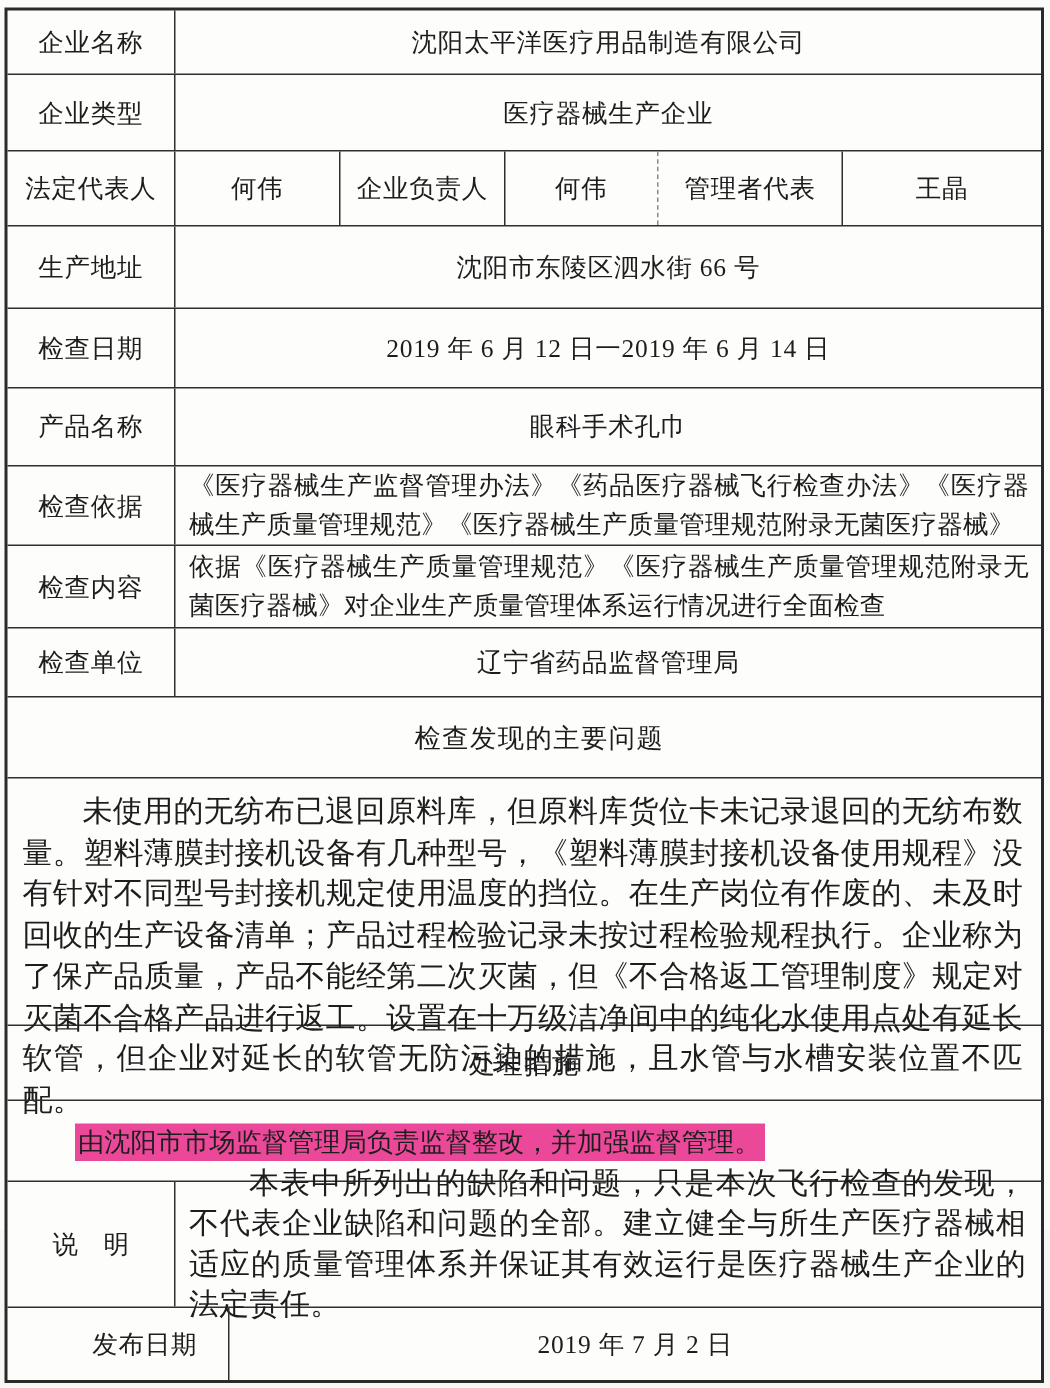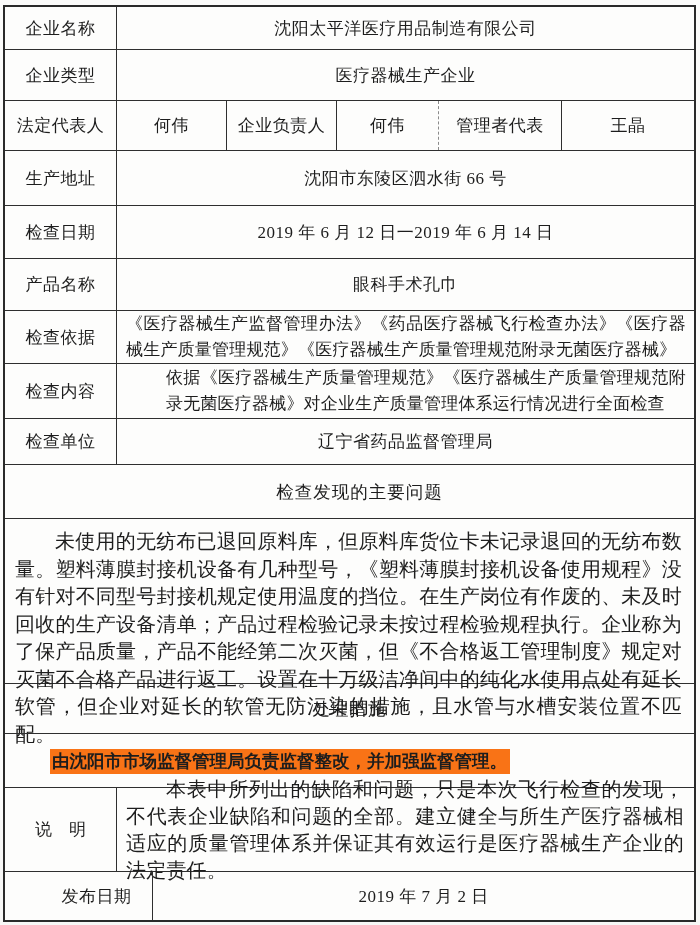--- a/index.html
+++ b/index.html
@@ -72,33 +72,32 @@
   .indent{text-indent:2em;}
   .measures-line{
     display:block;
     padding:14px 12px 6px 10px;
     font-size:17.5px;
     line-height:26px;
     box-sizing:border-box;
   }
   .measures-line .hl{
     margin-left:2em;
-    background:#f97316;
+    background:#ec4899;
     padding:2px 3px 3px 2px;
-    font-weight:bold;
   }
   
   .r1{height:43px;}
   .r2{height:51px;}
   .r3{height:50px;}
   .r4{height:55px;}
   .r5{height:53px;}
   .r6{height:52px;justify-content:center;}
   .r7{height:53px;}
-  .r8{height:55px;gap:40px;}
+  .r8{height:55px;}
   .r9{height:46px;}
   .r10{height:54px;padding-left:20px;}
   .r11{height:165px;}
   .r12{height:50px;}
   .r13{height:54px;}
   .r14{height:84px;}
   
   .c-w110{flex:0 0 110px;}
   .c-w102{flex:0 0 102px;}
   .c-w123{flex:0 0 123px;}

